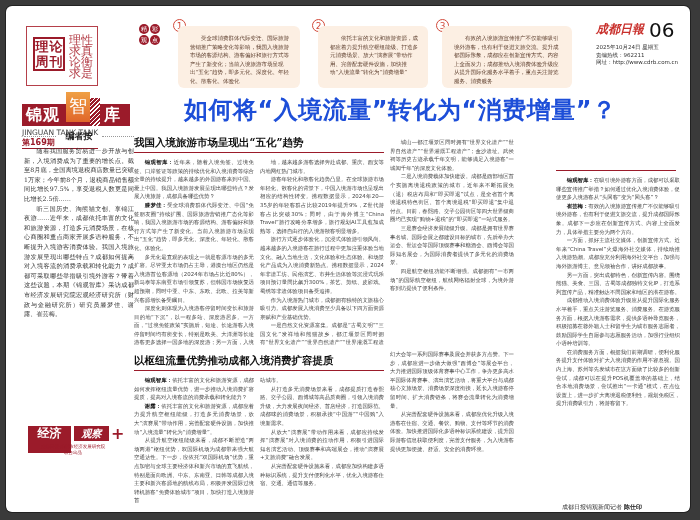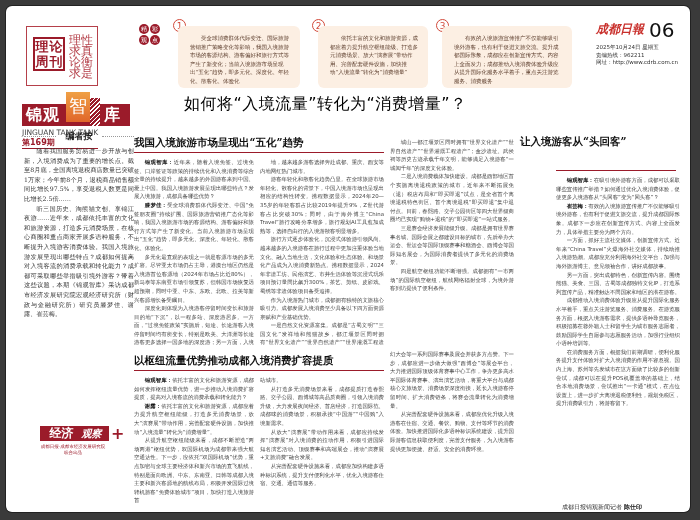--- a/index.html
+++ b/index.html
@@ -19,27 +19,27 @@
 .brand-en{position:absolute;left:0;top:108px;font-size:7.5px;color:#444;white-space:nowrap}
 .issue{position:absolute;left:0;top:117px;font-size:8px;color:#9b1b2a;font-weight:bold;border-bottom:1px solid #9b1b2a;width:76px}
 .badge-wrap{position:absolute;left:133px;top:18px;width:22px;height:22px}
 .badge-dot{position:absolute;width:10px;height:10px;border-radius:50%;background:#9b1b2a;color:#fff;font-size:6px;line-height:10px;text-align:center}
 .hl{position:absolute;top:20px;height:62px;background:#fcefe3;border-radius:6px;padding:8px 10px 4px 12px;font-size:5.5px;line-height:8.5px;color:#5a3b2a;font-family:"DejaVu Serif",serif}
 .hl-num{position:absolute;top:13px;width:13px;height:13px;border:1px solid #d24a3b;border-radius:50%;color:#d24a3b;font-size:9px;line-height:12px;text-align:center;background:#fff}
 .logo-right{position:absolute;left:590px;top:12px}
 .paper-name{font-family:"DejaVu Serif",serif;color:#c9302c;font-size:12px;font-style:italic;font-weight:bold;display:inline-block}
 .page-no{font-size:20px;color:#111;margin-left:0;display:inline-block;vertical-align:top}
 .pub-meta{font-size:5.5px;color:#333;line-height:7.5px;margin-top:2px}
-.main-title{position:absolute;left:178px;top:88px;font-size:16px;font-weight:normal;color:#000000;letter-spacing:0.5px;white-space:nowrap}
+.main-title{position:absolute;left:178px;top:88px;font-size:24px;font-weight:bold;color:#1d4ed8;letter-spacing:0.5px;white-space:nowrap}
 .editor-head{position:absolute;left:18px;top:124px;width:110px;text-align:center;font-size:9px;font-weight:bold;color:#222}
 .editor-head:before,.editor-head:after{content:"";position:absolute;top:6px;width:32px;border-top:1px dotted #999}
 .editor-head:before{left:0}.editor-head:after{right:0}
 .editor-body{position:absolute;left:18px;top:140px;width:110px;font-size:6.2px;line-height:9.6px;color:#333;text-indent:2em;text-align:justify;font-family:"DejaVu Serif",serif}
 .econ-logo{position:absolute;left:22px;top:420px;width:90px;height:16px}
-.econ-red{position:absolute;left:12px;top:0;width:43px;height:15px;background:#9b1b2a;color:#fff;font-size:12px;font-weight:bold;text-align:center;line-height:15px}
+.econ-red{position:absolute;left:0;top:0;width:43px;height:27px;background:#9b1b2a;color:#fff;font-size:12px;font-weight:bold;text-align:center;line-height:15px}
 .econ-obs{position:absolute;left:46px;top:0;width:35px;height:15px;border:1px solid #9b1b2a;background:#9b1b2a;color:#fff;font-size:10px;font-style:italic;font-weight:bold;text-align:center;line-height:13px}
 .econ-plus{position:absolute;left:83px;top:-2px;color:#9b1b2a;font-size:16px;font-weight:bold}
 .econ-sub{position:absolute;left:22px;top:438px;width:90px;text-align:center;font-size:4.5px;color:#9b1b2a;line-height:6px}
 .sec-title{position:absolute;font-size:10.5px;font-weight:bold;color:#111;font-family:"DejaVu Serif",serif}
 .sec-rule{position:absolute;height:1px;background:#9b1b2a}
 .col{position:absolute;font-size:5.4px;line-height:8.6px;color:#444;text-align:justify;overflow:hidden}
 .col p{text-indent:2em}
 .col b{color:#111}
 .byline{position:absolute;left:556px;top:497px;font-size:6px;color:#333}
 .byline b{color:#111}
@@ -161,21 +161,20 @@
     <p>从打造多元消费场景来看，成都提质打造春熙路、交子公园、西博城等高品质商圈，引领入境消费升级，大力发展夜间经济、首店经济，打造国际范、成都味的消费场景，积极承接“中国游”“中国购”入境新需求。</p>
     <p>从放大“演赛展”带动作用来看，成都应持续发挥“演赛展”对入境消费的拉动作用，积极引进国际知名演艺活动、顶级赛事和高端展会，推动“演赛展+文旅消费”融合发展。</p>
     <p>从完善配套硬件设施来看，成都应加快构建多语种标识系统，提升支付便利化水平，优化入境游客住宿、交通、通信等服务。</p>
   </div>
   <div class="col" style="left:384px;top:344px;width:124px;height:156px">
     <p style="text-indent:0">幻大会等一系列国际赛事及展会并获多方点赞。下一步，成都应进一步做大做强“西博会”等展会平台，大力推进国际顶级体育赛事中心工作，争办更多高水平国际体育赛事、演出演艺活动，将重大平台与成都核心文旅场景、消费场景深度衔接，延长入境游客停留时间、扩大消费链条，将赛会流量转化为消费增量。</p>
     <p>从完善配套硬件设施来看，成都应优化升级入境游客在住宿、交通、餐饮、购物、支付等环节的消费体验。加快推进国际化多语种标识系统建设，提升国际游客信息获取便利度，完善支付服务，为入境游客提供更加便捷、舒适、安全的消费环境。</p>
   </div>
 
   <div class="sec-title" style="left:514px;top:128px;width:164px;line-height:14px">
-    <div>让入境游客从“头回客”</div>
   </div>
   <div class="sec-rule" style="left:550px;top:164px;width:120px"></div>
   <div class="col" style="left:550px;top:170px;width:124px;height:326px">
     <p><b>锦观智库：</b><span>在吸引境外游客方面，成都可以采取哪些宣传推广举措？如何通过优化入境消费体验，促使更多入境游客从“头回客”变为“回头客”？</span></p>
     <p><b>崔芸梅：</b><span>有效的入境旅游宣传推广不仅能够吸引境外游客，也有利于促进文旅交流，提升成都国际形象。成都下一步应在创新宣传方式、内容上全面发力，具体举措主要分为两个方向。</span></p>
     <p>一方面，抓好主流社交媒体，创新宣传方式。近年来“China Travel”火爆海外社交媒体，持续助推入境游热潮。成都应充分利用海外社交平台，加强与海外旅游博主、意见领袖合作，讲好成都故事。</p>
     <p>另一方面，突出成都特色，创新宣传内容。围绕熊猫、美食、三国、古蜀等成都独特文化IP，打造系列宣传产品，精准触达不同国家和地区的潜在游客。</p>
     <p>成都推动入境消费体验升级应从提升国际化服务水平着手，重点关注游览服务、消费服务。在游览服务方面，根据入境游客需求，提供多语种导览服务，积极招募在蓉外籍人士和留学生为城市服务志愿者，鼓励国际学生自愿参与志愿服务活动，加强行业组织小语种培训等。</p>
     <p>在消费服务方面，根据我们前期调研，便利化服务提升支付体验对扩大入境消费的作用不容忽视。国内上海、苏州等先发城市在这方面做了比较多的创新尝试，成都可以在提升POS机覆盖率的基础上，结合本地消费场景，尝试推出“一卡通”模式，在点位设置上，进一步扩大离境退税便利性，规划免税区，提升消费吸引力，将游客留下。</p>
   </div>

